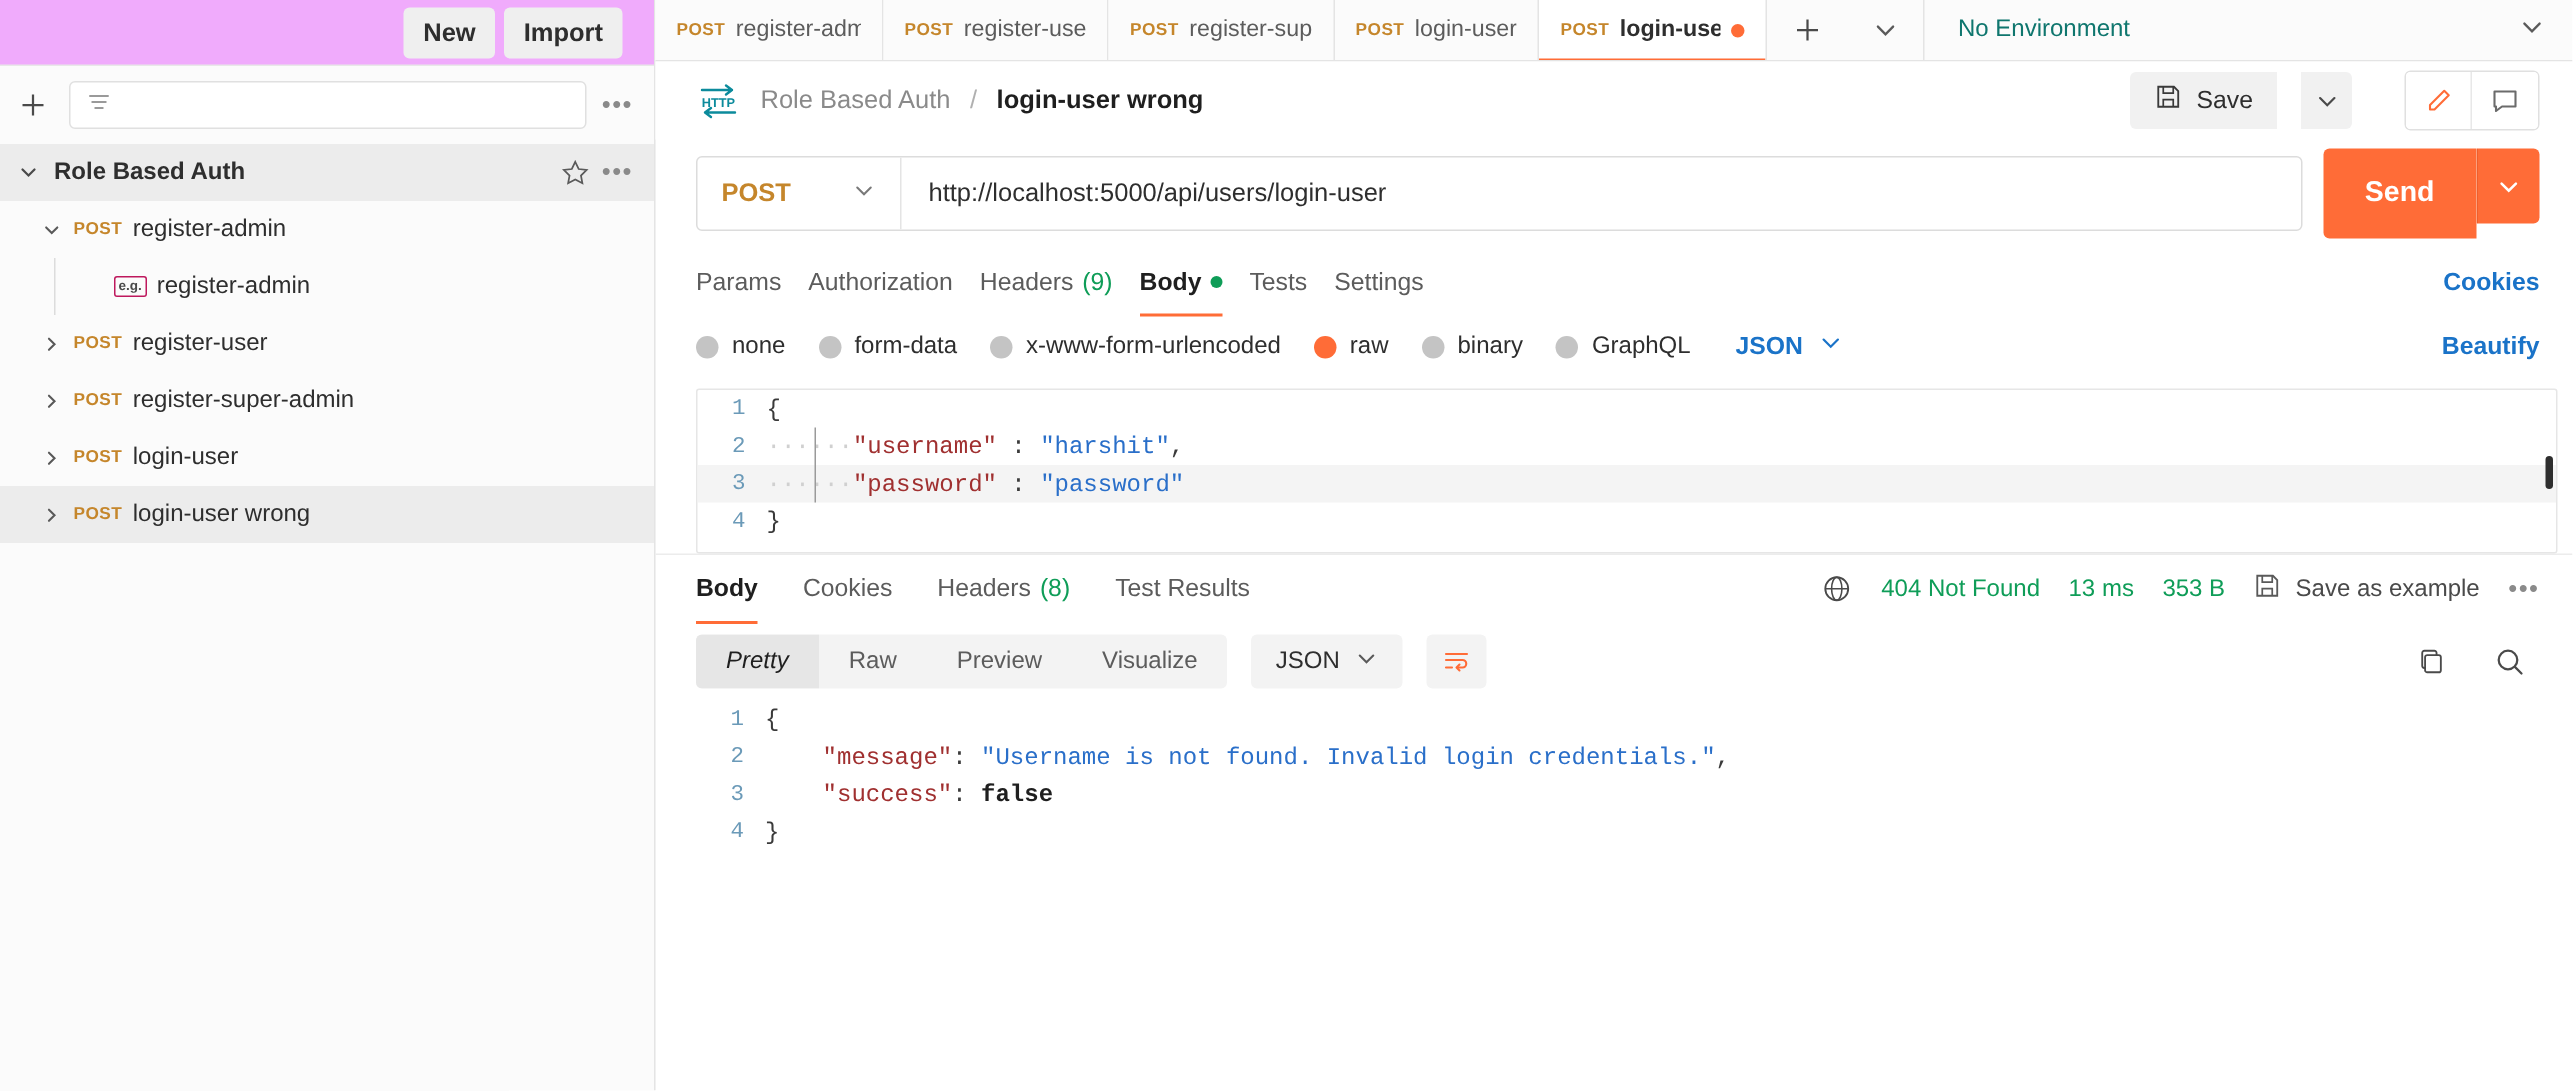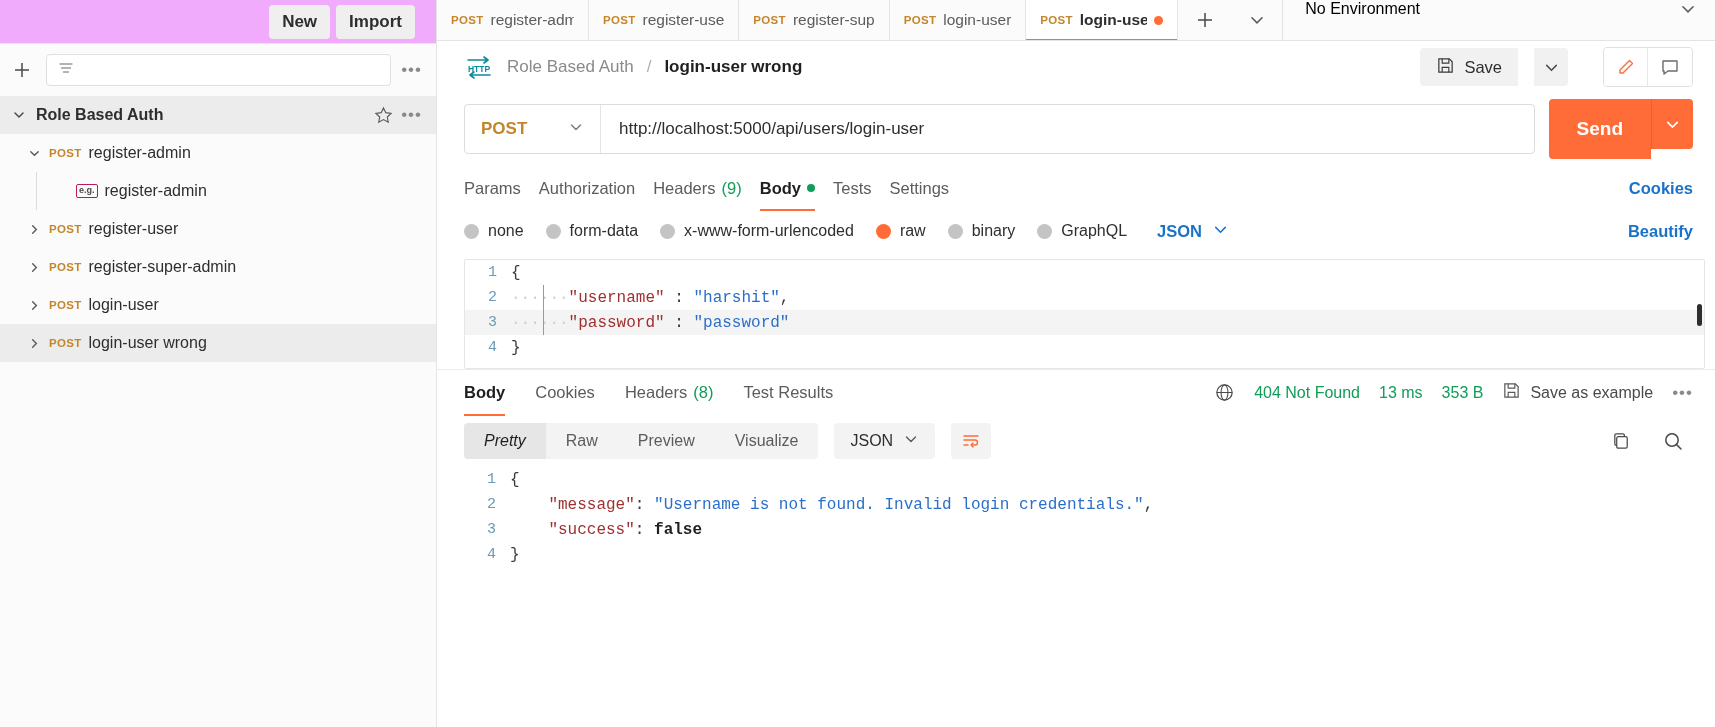--- a/index.html
+++ b/index.html
@@ -91,22 +91,22 @@
   .tab.active { background: #ffffff; }
   .tab.active:after {
     content: ""; position: absolute; left: 0; right: 0; bottom: -1px; height: 2px; background: #ff6c37;
   }
   .tab .t-label { font-size: 15.5px; color: #5c5c5c; overflow: hidden; text-overflow: clip; }
   .tab.active .t-label { color: #2e2e2e; font-weight: 700; }
   .unsaved-dot { width: 9px; height: 9px; border-radius: 50%; background: #ff6c37; flex: none; }
   .tab-plus { display: flex; align-items: center; padding: 0 16px; cursor: pointer; color: #4a4a4a; }
   .tab-caret { display: flex; align-items: center; padding: 0 16px; cursor: pointer; color: #5a5a5a; border-right: 1px solid #e4e4e4; }
   .env-sel {
-    flex: 1; display: flex; justify-content: space-between;
-    padding: 0 18px 0 22px; font-size: 16px; color: #000000; cursor: pointer;
+    flex: 1; display: flex; align-items: center; justify-content: space-between;
+    padding: 0 18px 0 22px; font-size: 16px; color: #0f766e; cursor: pointer;
   }
 
   .crumbbar {
     height: 52px; display: flex; align-items: center; padding: 0 22px 0 27px; gap: 13px;
     background: #ffffff;
   }
   .http-icon { display: flex; align-items: center; flex: none; }
   .crumb { font-size: 17px; color: #8a8a8a; cursor: pointer; }
   .crumb-sep { font-size: 17px; color: #b0b0b0; }
   .crumb-cur { font-size: 17px; font-weight: 700; color: #1f1f1f; }

